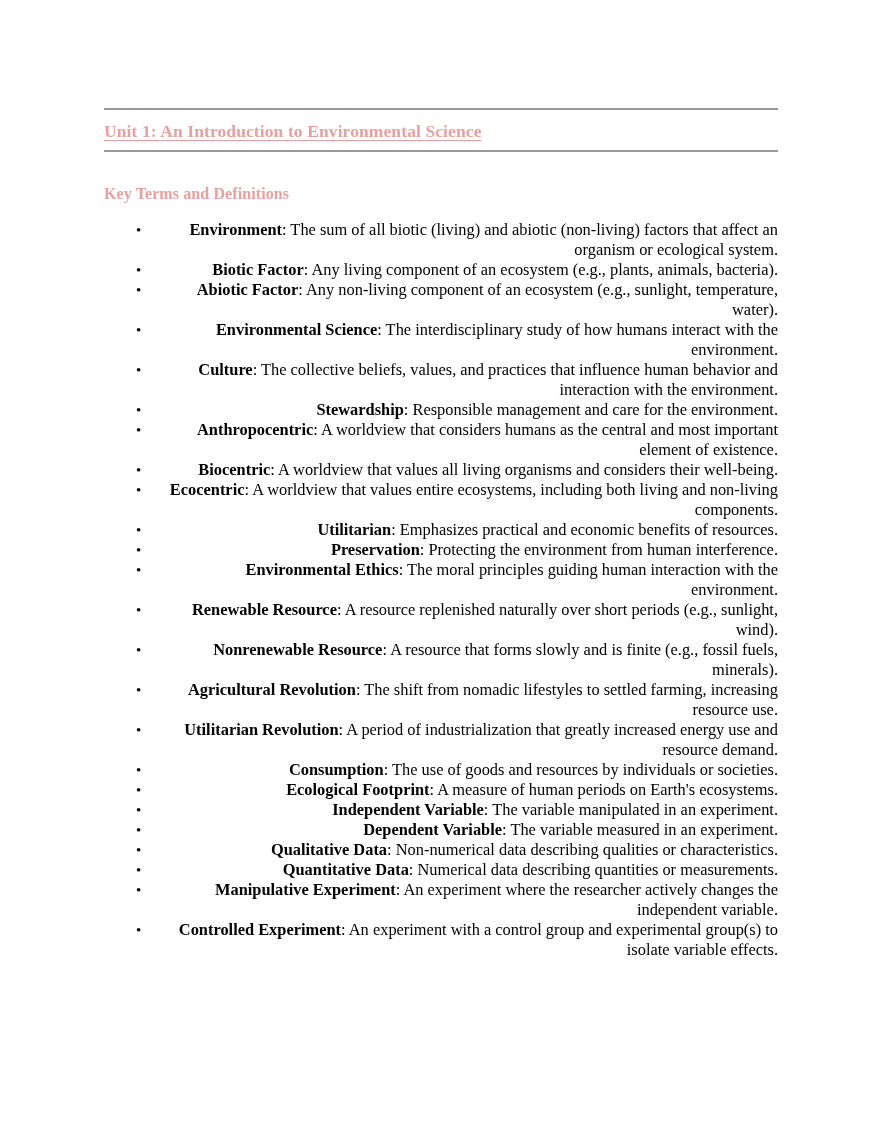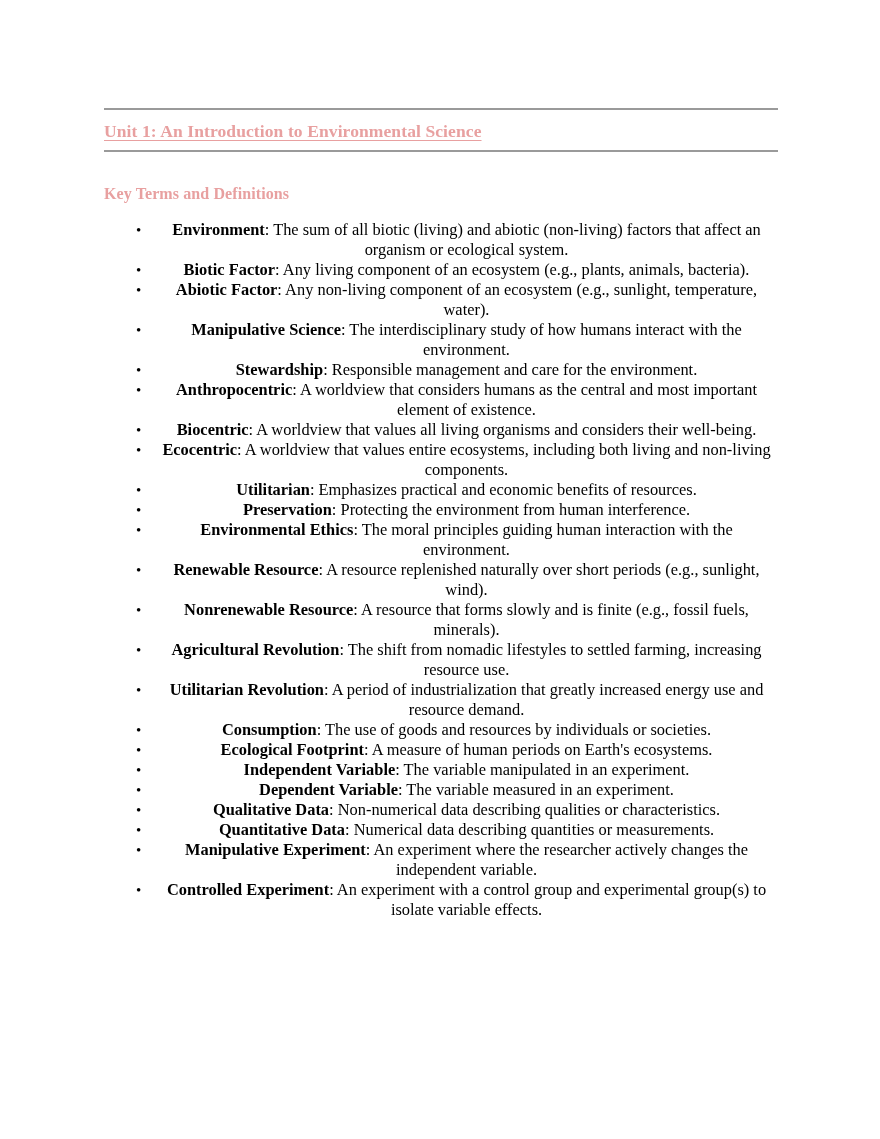--- a/index.html
+++ b/index.html
@@ -72,21 +72,21 @@
     padding: 0 0 0 51px;
     list-style: none;
   }
 
   ul.terms-list > li {
     position: relative;
     font-size: 16.4px;
     line-height: 20px;
     margin: 0 0 0 0;
     padding: 0 0 0 0;
-    text-align: center;
+    text-align: right;
   }
 
   ul.terms-list > li::before {
     content: "\2022";
     position: absolute;
     left: -19px;
     top: 0;
     font-size: 15px;
     line-height: 20px;
     color: #000000;
@@ -114,21 +114,22 @@
     </div>
 
     <hr class="rule">
 
     <h2 class="section-heading">Key Terms and Definitions</h2>
 
     <ul class="terms-list">
         <li><span class="term">Environment</span><span class="definition">: The sum of all biotic (living) and abiotic (non-living) factors that affect an organism or ecological system.</span></li>
         <li><span class="term">Biotic Factor</span><span class="definition">: Any living component of an ecosystem (e.g., plants, animals, bacteria).</span></li>
         <li><span class="term">Abiotic Factor</span><span class="definition">: Any non-living component of an ecosystem (e.g., sunlight, temperature, water).</span></li>
-        <li><span class="term">Manipulative Science</span><span class="definition">: The interdisciplinary study of how humans interact with the environment.</span></li>
+        <li><span class="term">Environmental Science</span><span class="definition">: The interdisciplinary study of how humans interact with the environment.</span></li>
+        <li><span class="term">Culture</span><span class="definition">: The collective beliefs, values, and practices that influence human behavior and interaction with the environment.</span></li>
         <li><span class="term">Stewardship</span><span class="definition">: Responsible management and care for the environment.</span></li>
         <li><span class="term">Anthropocentric</span><span class="definition">: A worldview that considers humans as the central and most important element of existence.</span></li>
         <li><span class="term">Biocentric</span><span class="definition">: A worldview that values all living organisms and considers their well-being.</span></li>
         <li><span class="term">Ecocentric</span><span class="definition">: A worldview that values entire ecosystems, including both living and non-living components.</span></li>
         <li><span class="term">Utilitarian</span><span class="definition">: Emphasizes practical and economic benefits of resources.</span></li>
         <li><span class="term">Preservation</span><span class="definition">: Protecting the environment from human interference.</span></li>
         <li><span class="term">Environmental Ethics</span><span class="definition">: The moral principles guiding human interaction with the environment.</span></li>
         <li><span class="term">Renewable Resource</span><span class="definition">: A resource replenished naturally over short periods (e.g., sunlight, wind).</span></li>
         <li><span class="term">Nonrenewable Resource</span><span class="definition">: A resource that forms slowly and is finite (e.g., fossil fuels, minerals).</span></li>
         <li><span class="term">Agricultural Revolution</span><span class="definition">: The shift from nomadic lifestyles to settled farming, increasing resource use.</span></li>

